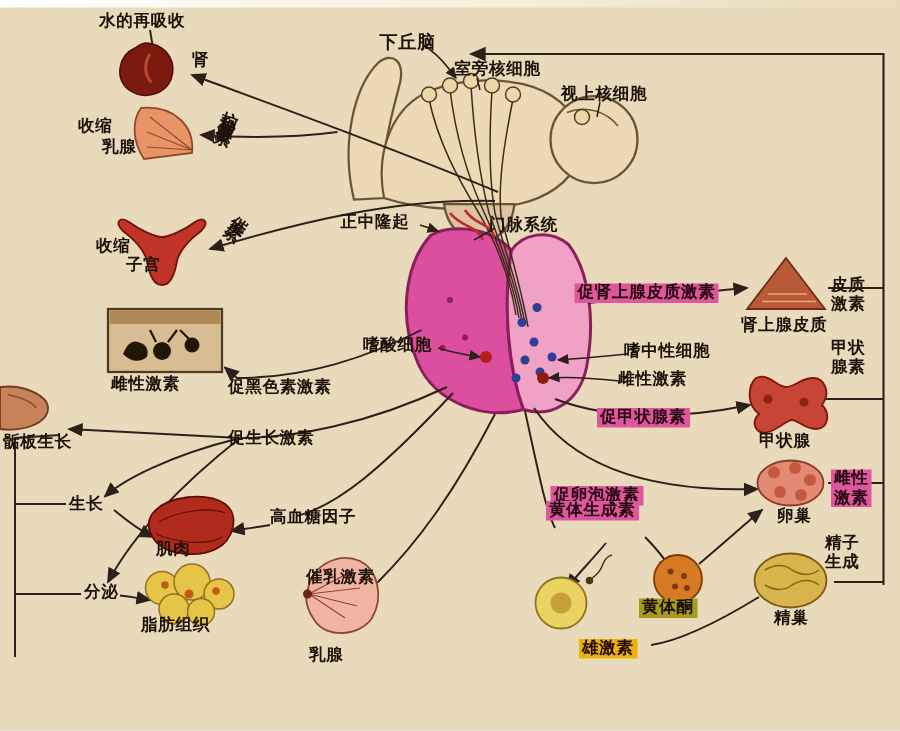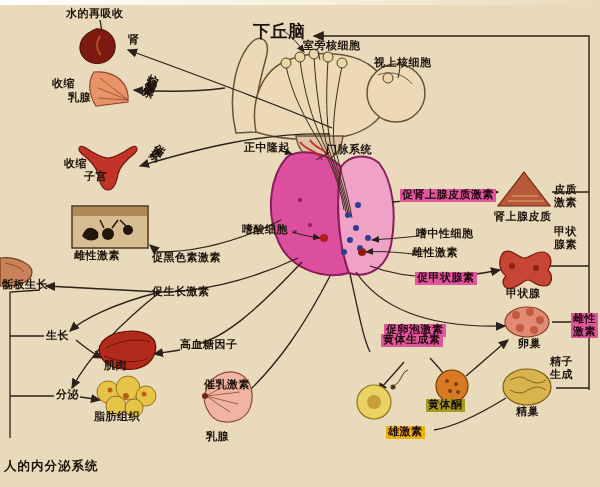--- a/index.html
+++ b/index.html
@@ -10,22 +10,22 @@
     font-family:"DejaVu Sans", sans-serif;
     overflow:hidden;
   }
   svg.diagram { position:absolute; left:0; top:0; }
   .scan-edge { position:absolute; top:0; left:0; width:100%; height:5px;
     background:linear-gradient(90deg,#ffffff,#f6efdb 55%,#e8dabb); }
   .lbl {
     position:absolute; font-weight:bold; font-size:11px; color:#1b1209;
     white-space:nowrap; line-height:1.15; letter-spacing:0.5px;
   }
-  .lbl-lg { font-size:17px; }
-  .bg-pink { background:#df569d; padding:0 2px; color:#23060f;margin-left:17px; }
+  .lbl-lg { font-size:12px; }
+  .bg-pink { background:#df569d; padding:0 2px; color:#23060f; }
   .bg-olive { background:#a89a1e; padding:0 2px; color:#1b1209; }
   .bg-red { background:#eab308; padding:0 2px; color:#23060f; }
   .stack { white-space:normal; width:27px; text-align:left; }
   .v {
     writing-mode:vertical-rl; text-orientation:upright;
     font-weight:bold; font-size:11.5px; color:#1b1209; letter-spacing:3px;
     position:absolute;
   }
   .v-adh { transform:rotate(20deg); transform-origin:50% 0; }
   .v-oxy { transform:rotate(36deg); transform-origin:50% 0; }
@@ -238,47 +238,46 @@
 
   <div class="lbl" style="left:66px;top:8px">水的再吸收</div>
   <div class="lbl" style="left:128px;top:34px">肾</div>
   <div class="lbl lbl-lg" style="left:253px;top:22px">下丘脑</div>
   <div class="lbl" style="left:303px;top:40px">室旁核细胞</div>
   <div class="lbl" style="left:374px;top:57px">视上核细胞</div>
   <div class="lbl" style="left:52px;top:78px">收缩</div>
   <div class="lbl" style="left:68px;top:92px">乳腺</div>
   <div class="v v-adh" style="left:150px;top:66px">抗利尿激素</div>
   <div class="v v-oxy" style="left:160px;top:138px">催产素</div>
-  <div class="lbl" style="left:244px;top:142px">正中隆起</div>
+  <div class="lbl" style="left:227px;top:142px">正中隆起</div>
   <div class="lbl" style="left:326px;top:144px">门脉系统</div>
   <div class="lbl" style="left:64px;top:158px">收缩</div>
   <div class="lbl" style="left:84px;top:171px">子宫</div>
   <div class="lbl" style="left:74px;top:250px">雌性激素</div>
   <div class="lbl" style="left:152px;top:252px">促黑色素激素</div>
   <div class="lbl" style="left:242px;top:224px">嗜酸细胞</div>
   <div class="lbl" style="left:416px;top:228px">嗜中性细胞</div>
   <div class="lbl" style="left:412px;top:247px">雌性激素</div>
   <div class="lbl bg-pink" style="left:383px;top:189px">促肾上腺皮质激素</div>
   <div class="lbl stack" style="left:554px;top:184px">皮质激素</div>
   <div class="lbl" style="left:494px;top:211px">肾上腺皮质</div>
   <div class="lbl stack" style="left:554px;top:226px">甲状腺素</div>
   <div class="lbl bg-pink" style="left:398px;top:272px">促甲状腺素</div>
   <div class="lbl" style="left:506px;top:288px">甲状腺</div>
-  <div class="lbl" style="left:2px;top:279px">骺板生长</div>
+  <div class="lbl" style="left:2px;top:289px">骺板生长</div>
   <div class="lbl" style="left:152px;top:286px">促生长激素</div>
   <div class="lbl stack bg-pink" style="left:554px;top:313px">雌性激素</div>
   <div class="lbl bg-pink" style="left:367px;top:324px">促卵泡激素</div>
   <div class="lbl" style="left:518px;top:338px">卵巢</div>
   <div class="lbl" style="left:46px;top:330px">生长</div>
   <div class="lbl" style="left:104px;top:360px">肌肉</div>
   <div class="lbl" style="left:180px;top:339px">高血糖因子</div>
   <div class="lbl bg-pink" style="left:364px;top:334px">黄体生成素</div>
   <div class="lbl stack" style="left:550px;top:356px">精子生成</div>
   <div class="lbl" style="left:56px;top:389px">分泌</div>
   <div class="lbl" style="left:94px;top:411px">脂肪组织</div>
   <div class="lbl" style="left:204px;top:379px">催乳激素</div>
   <div class="lbl bg-olive" style="left:426px;top:399px">黄体酮</div>
   <div class="lbl" style="left:516px;top:406px">精巢</div>
   <div class="lbl bg-red" style="left:386px;top:426px">雄激素</div>
   <div class="lbl" style="left:206px;top:431px">乳腺</div>
 
-  <div class="lbl caption" style="left:4px;top:459px">人的内分泌系统</div>
 </div>
 
 </body></html>

